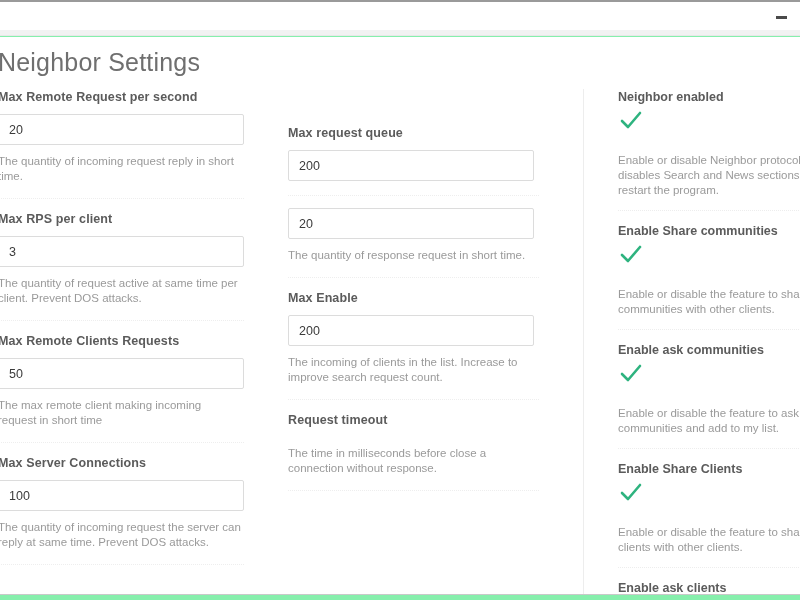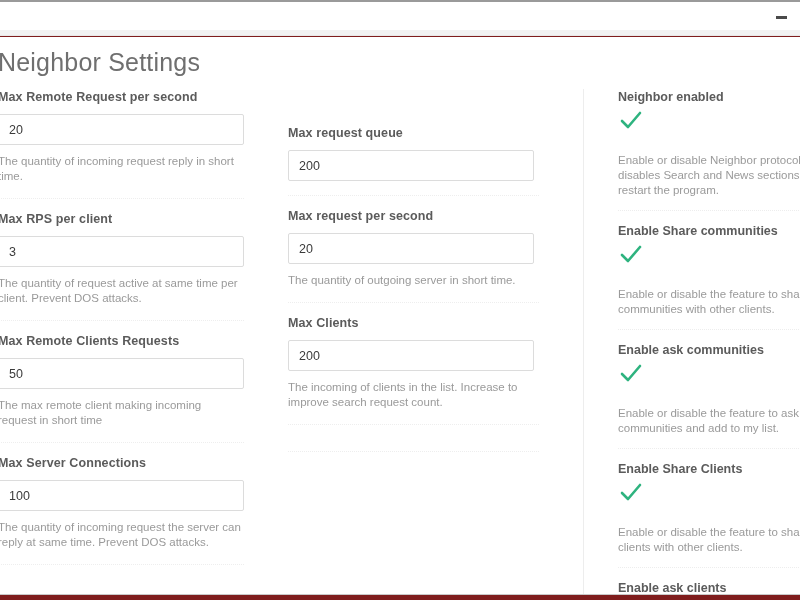--- a/index.html
+++ b/index.html
@@ -10,21 +10,21 @@
     overflow: hidden;
     background: #ffffff;
     font-family: "Liberation Sans", sans-serif;
   }
 
   #app {
     position: relative;
     width: 800px;
     height: 600px;
     overflow: hidden;
-    background: #7f1d1d;
+    background: #86efac;
   }
 
   
   .titlebar {
     position: absolute;
     top: 0; left: 0;
     width: 800px;
     height: 30px;
     background: #ffffff;
     border-top: 2px solid #9a9a9a;
@@ -221,32 +221,33 @@
       </div>
 
       <div class="col col-2">
 
         <div class="field">
           <div class="field-label">Max request queue</div>
           <input class="text-input" type="text" value="200" style="">
         </div>
 
         <div class="field">
-          <div class="field-label">Max request per second</div>
           <input class="text-input" type="text" value="20" style="">
-          <div class="field-help">The quantity of outgoing server in short time.</div>
-        </div>
-
-        <div class="field">
-          <div class="field-label">Max Clients</div>
+          <div class="field-help">The quantity of response request in short time.</div>
+        </div>
+
+        <div class="field">
+          <div class="field-label">Max Enable</div>
           <input class="text-input" type="text" value="200" style="">
           <div class="field-help">The incoming of clients in the list. Increase to improve search request count.</div>
         </div>
 
         <div class="field">
+          <div class="field-label">Request timeout</div>
+          <div class="field-help">The time in milliseconds before close a connection without response.</div>
         </div>
 
       </div>
 
       <div class="col col-3">
 
         <div class="toggle-field">
           <div class="toggle-label">Neighbor enabled</div>
           <svg class="checkmark" viewBox="0 0 26 24">
             <path d="M4 12 L10 18 L22 4" fill="none" stroke="#2eb37f" stroke-width="2.6" stroke-linecap="round" stroke-linejoin="round"></path>

